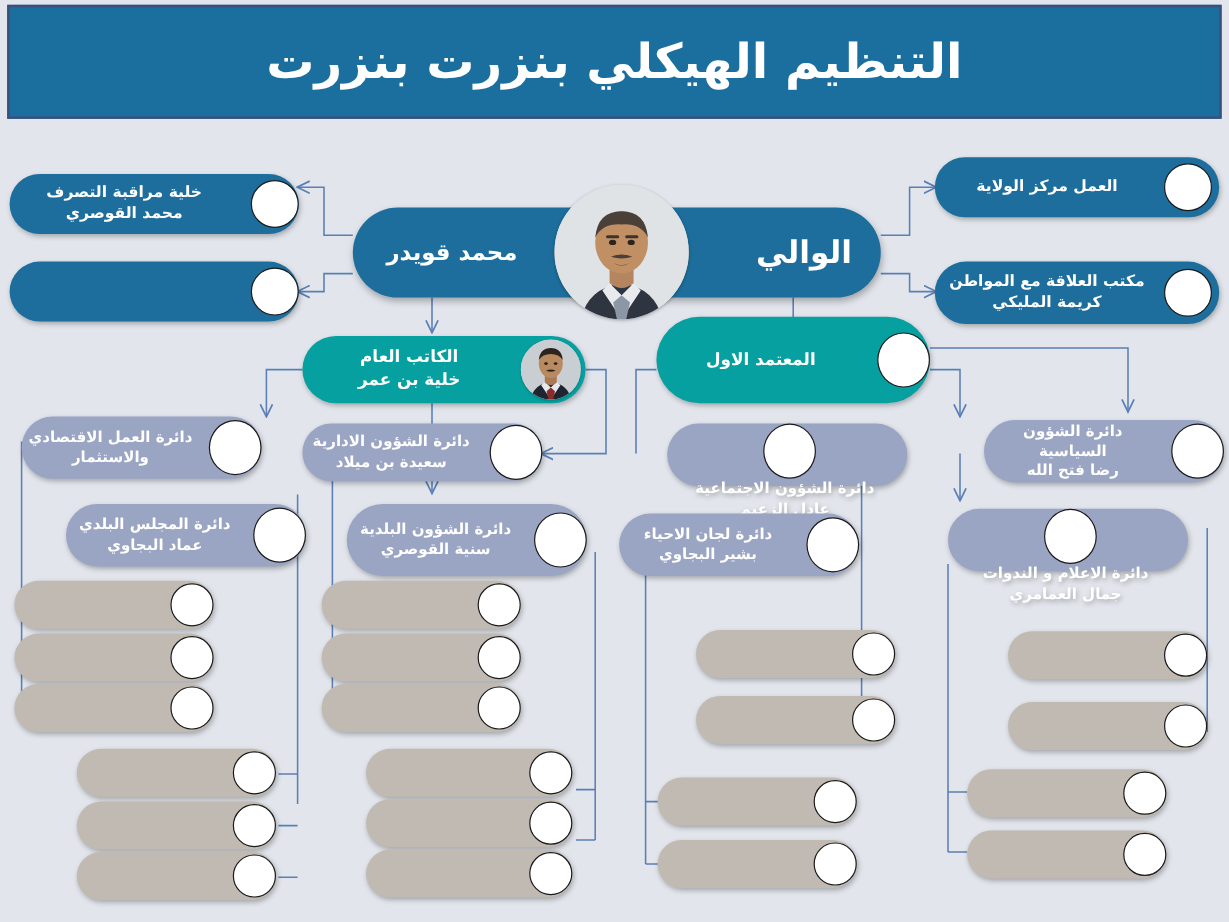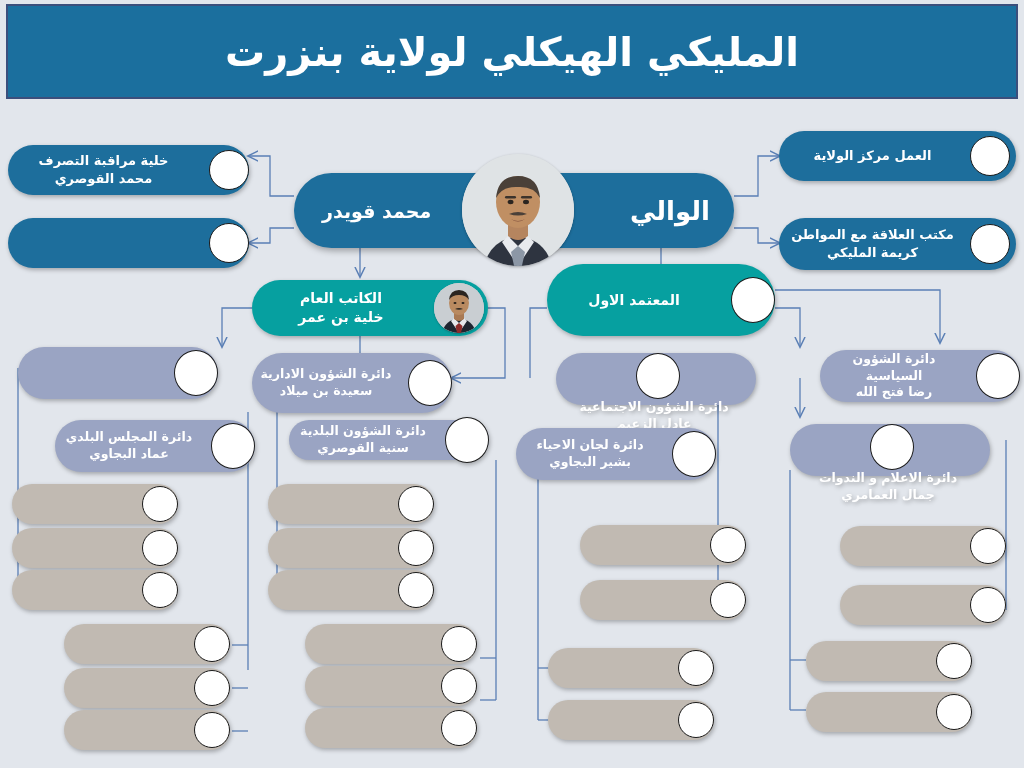--- a/index.html
+++ b/index.html
@@ -85,21 +85,21 @@
     box-shadow:0 1px 2px rgba(0,0,0,.25);
   }
   .sg-photo svg{display:block;width:50px;height:50px;}
 </style>
 </head>
 <body>
 
 <div id="stage">
 
   <div class="header-band">
-    <div class="header-title">المليكي الهيكلي لولاية بنزرت</div>
+    <div class="header-title">التنظيم الهيكلي بنزرت بنزرت</div>
   </div>
 
   <svg id="wires" viewBox="0 0 1024 768" xmlns="http://www.w3.org/2000/svg">
     <defs>
       <marker id="ar" markerWidth="9" markerHeight="9" refX="7" refY="4.5" orient="auto" markerUnits="strokeWidth">
         <path d="M0,0.6 L8,4.5 L0,8.4" fill="none" stroke="#5a7fb5" stroke-width="1.1"></path>
       </marker>
       <marker id="ard" markerWidth="9" markerHeight="9" refX="7" refY="4.5" orient="auto" markerUnits="strokeWidth">
         <path d="M0,0.6 L8,4.5 L0,8.4" fill="none" stroke="#5a7fb5" stroke-width="1.1"></path>
       </marker>
@@ -249,39 +249,43 @@
 
   <div class="node n-teal" style="left:547px;top:264px;width:228px;height:72px;">
     <div class="bullet" style="width:44px;height:46px;margin-left:6px;border-radius:50%;"></div>
     <div class="label">
       <span>المعتمد الاول</span>
     </div>
   </div>
 
   <div class="node n-purple" style="left:18px;top:347px;width:200px;height:52px;">
     <div class="bullet" style="width:44px;height:46px;margin-left:4px;"></div>
-  </div>
-
-  <div class="node n-purple" style="left:252px;top:353px;width:200px;height:60px;">
+    <div class="label">
+      <span>دائرة العمل الاقتصادي</span>
+      <span class="ln2">والاستثمار</span>
+    </div>
+  </div>
+
+  <div class="node n-purple" style="left:252px;top:353px;width:200px;height:48px;">
     <div class="bullet" style="width:44px;height:46px;margin-left:4px;"></div>
     <div class="label">
       <span>دائرة الشؤون الادارية</span>
       <span class="ln2">سعيدة بن ميلاد</span>
     </div>
   </div>
 
   <div class="node n-purple" style="left:55px;top:420px;width:200px;height:52px;">
     <div class="bullet" style="width:44px;height:46px;margin-left:4px;"></div>
     <div class="label">
       <span>دائرة المجلس البلدي</span>
       <span class="ln2">عماد البجاوي</span>
     </div>
   </div>
 
-  <div class="node n-purple" style="left:289px;top:420px;width:200px;height:40px;">
+  <div class="node n-purple" style="left:289px;top:420px;width:200px;height:60px;">
     <div class="bullet" style="width:44px;height:46px;margin-left:4px;"></div>
     <div class="label">
       <span>دائرة الشؤون البلدية</span>
       <span class="ln2">سنية القوصري</span>
     </div>
   </div>
 
   <div class="node n-purple" style="left:556px;top:353px;width:200px;height:52px;flex-direction:column;">
     <div class="bullet" style="width:44px;height:46px;margin-left:4px;"></div>
     <div class="label">

